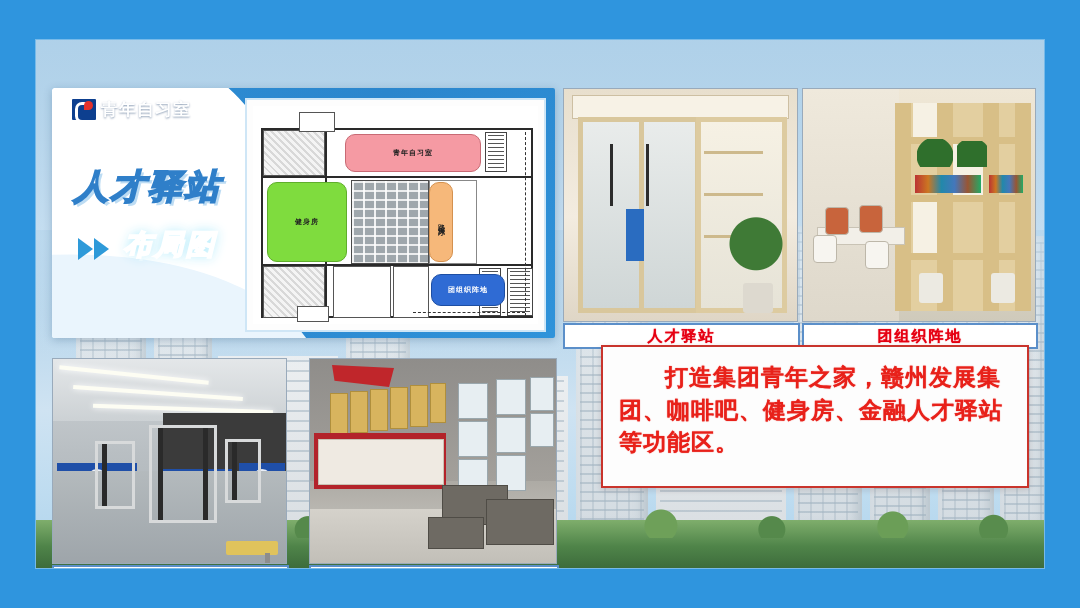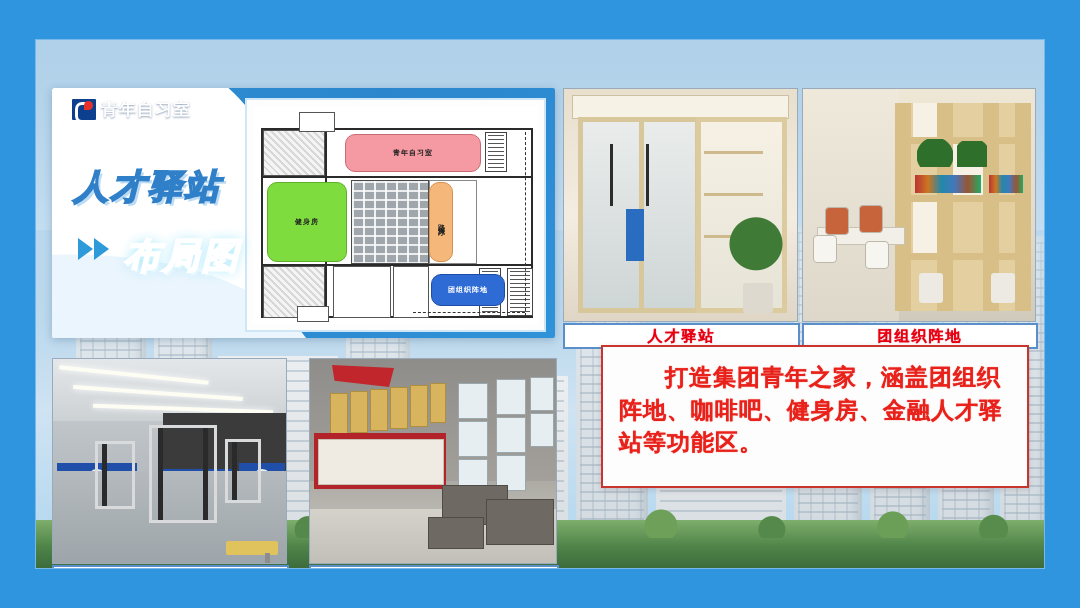--- a/index.html
+++ b/index.html
@@ -66,21 +66,21 @@
     background:#e4322b;border-radius:50% 50% 50% 0;}
   .logo-text{color:#fff;font-size:17px;font-weight:bold;letter-spacing:1px;
     text-shadow:0 1px 2px rgba(0,40,90,.45);white-space:nowrap;}
   .title-main{position:absolute;left:22px;top:76px;z-index:6;font-size:34px;font-weight:bold;
     font-style:italic;letter-spacing:3px;color:#ffffff;
     -webkit-text-stroke:2px #2f7fc9;
     text-shadow:3px 3px 0 #bddcf3, 0 0 10px rgba(255,255,255,.9);}
   .arrows{position:absolute;left:26px;top:150px;z-index:6;display:flex;gap:1px;}
   .arrows i{display:block;width:0;height:0;border-left:15px solid #2e9ad9;
     border-top:11px solid transparent;border-bottom:11px solid transparent;}
-  .title-sub{position:absolute;left:72px;top:144px;z-index:6;font-size:36px;font-weight:bold;
+  .title-sub{position:absolute;left:72px;top:138px;z-index:6;font-size:28px;font-weight:bold;
     font-style:italic;letter-spacing:3px;color:#62d4f5;
     -webkit-text-stroke:2px #ffffff;
     text-shadow:0 0 12px rgba(140,225,250,.95), 2px 3px 0 rgba(255,255,255,.75);}
 
   
   .plan-box{position:absolute;left:193px;top:10px;width:297px;height:230px;
     background:#fdfdfd;border:2px solid #cfe6f6;z-index:4;overflow:hidden;}
   .plan-inner{position:absolute;inset:6px;background:#ffffff;}
   .wall{position:absolute;background:#2a2a2a;}
   .hatch{position:absolute;background:
@@ -367,17 +367,17 @@
       <div class="lightfloor"></div>
       <div class="counter" style="left:132px;top:126px;width:64px;height:38px;"></div>
       <div class="counter" style="left:176px;top:140px;width:66px;height:44px;"></div>
       <div class="counter" style="left:118px;top:158px;width:54px;height:30px;"></div>
     </div>
     <div class="cap cap4">
       
     </div>
 
     <div class="textbox">
-      <p>打造集团青年之家，涵盖团组织阵地、咖啡吧、健身房、金融人才驿站等功能区。</p>
+      <p>打造集团青年之家，赣州发展集团、咖啡吧、健身房、金融人才驿站等功能区。</p>
     </div>
 
   </div>
 </div>
 
 </body></html>

